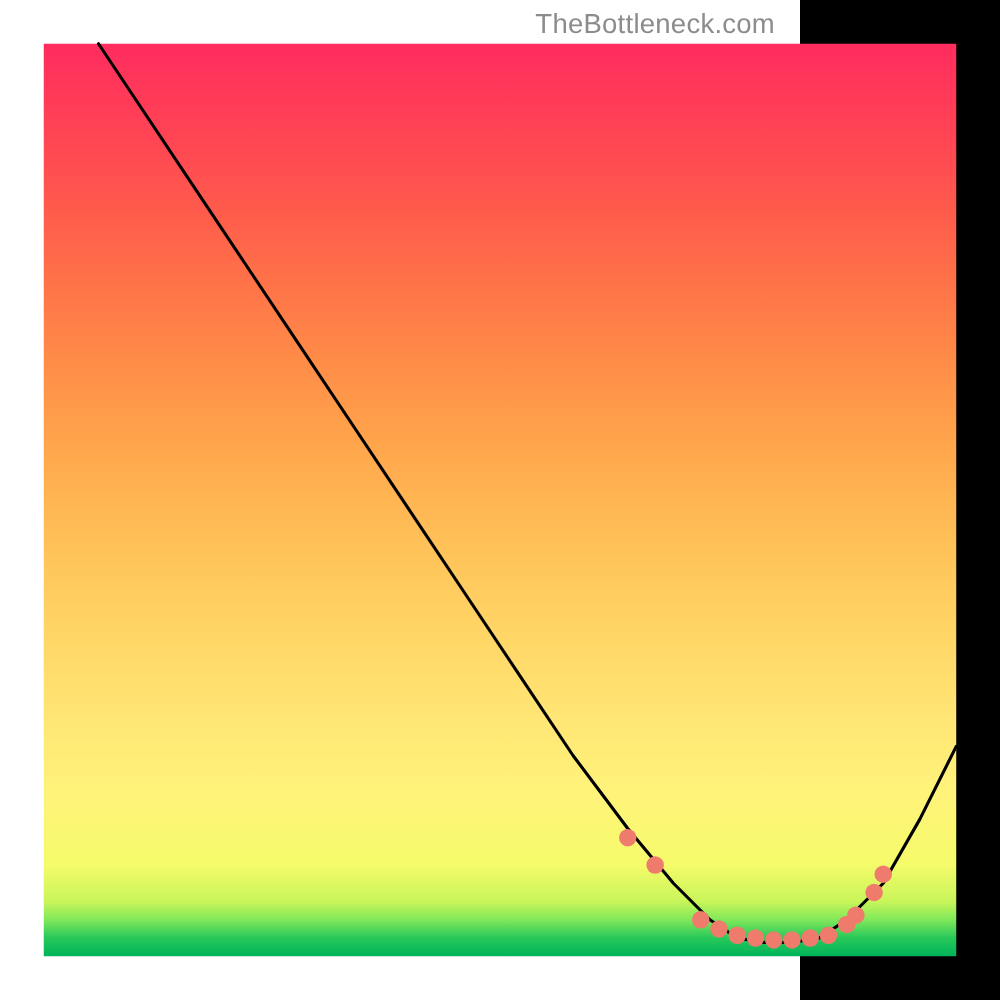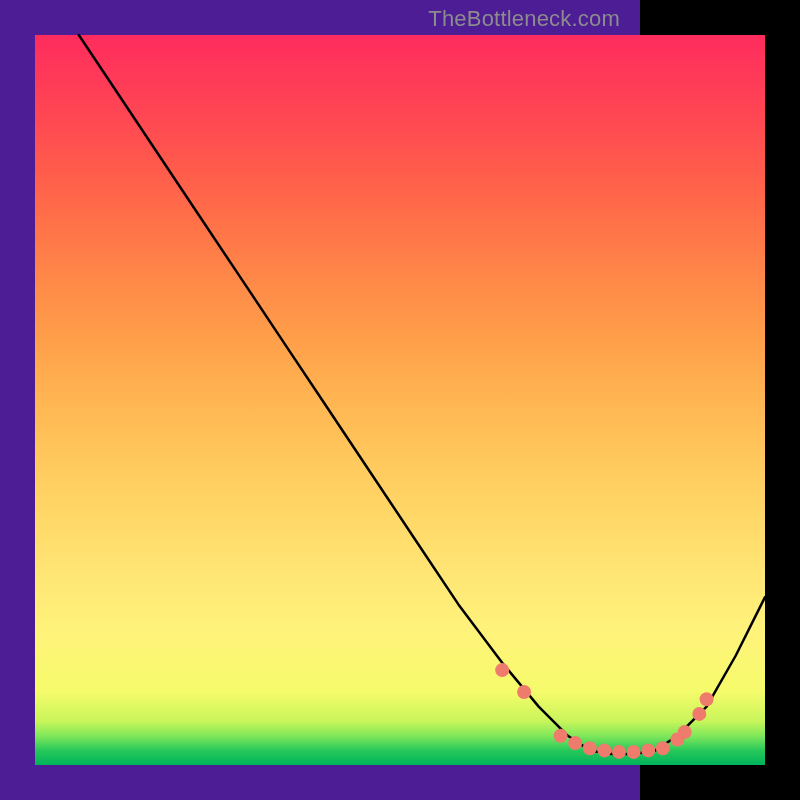--- a/index.html
+++ b/index.html
@@ -8,21 +8,21 @@
     width: 800px;
     height: 800px;
     background: #000;
     overflow: hidden;
     font-family: Arial, Helvetica, sans-serif;
   }
   .frame {
     position: relative;
     width: 640px;
     height: 800px;
-    background: #4c1d95;
+    background: #ffffff;
   }
   .plot-area {
     position: absolute;
     left: 35px;
     top: 35px;
     width: 730px;
     height: 730px;
     
     background: linear-gradient(to top,
       #00b35a 0%,

